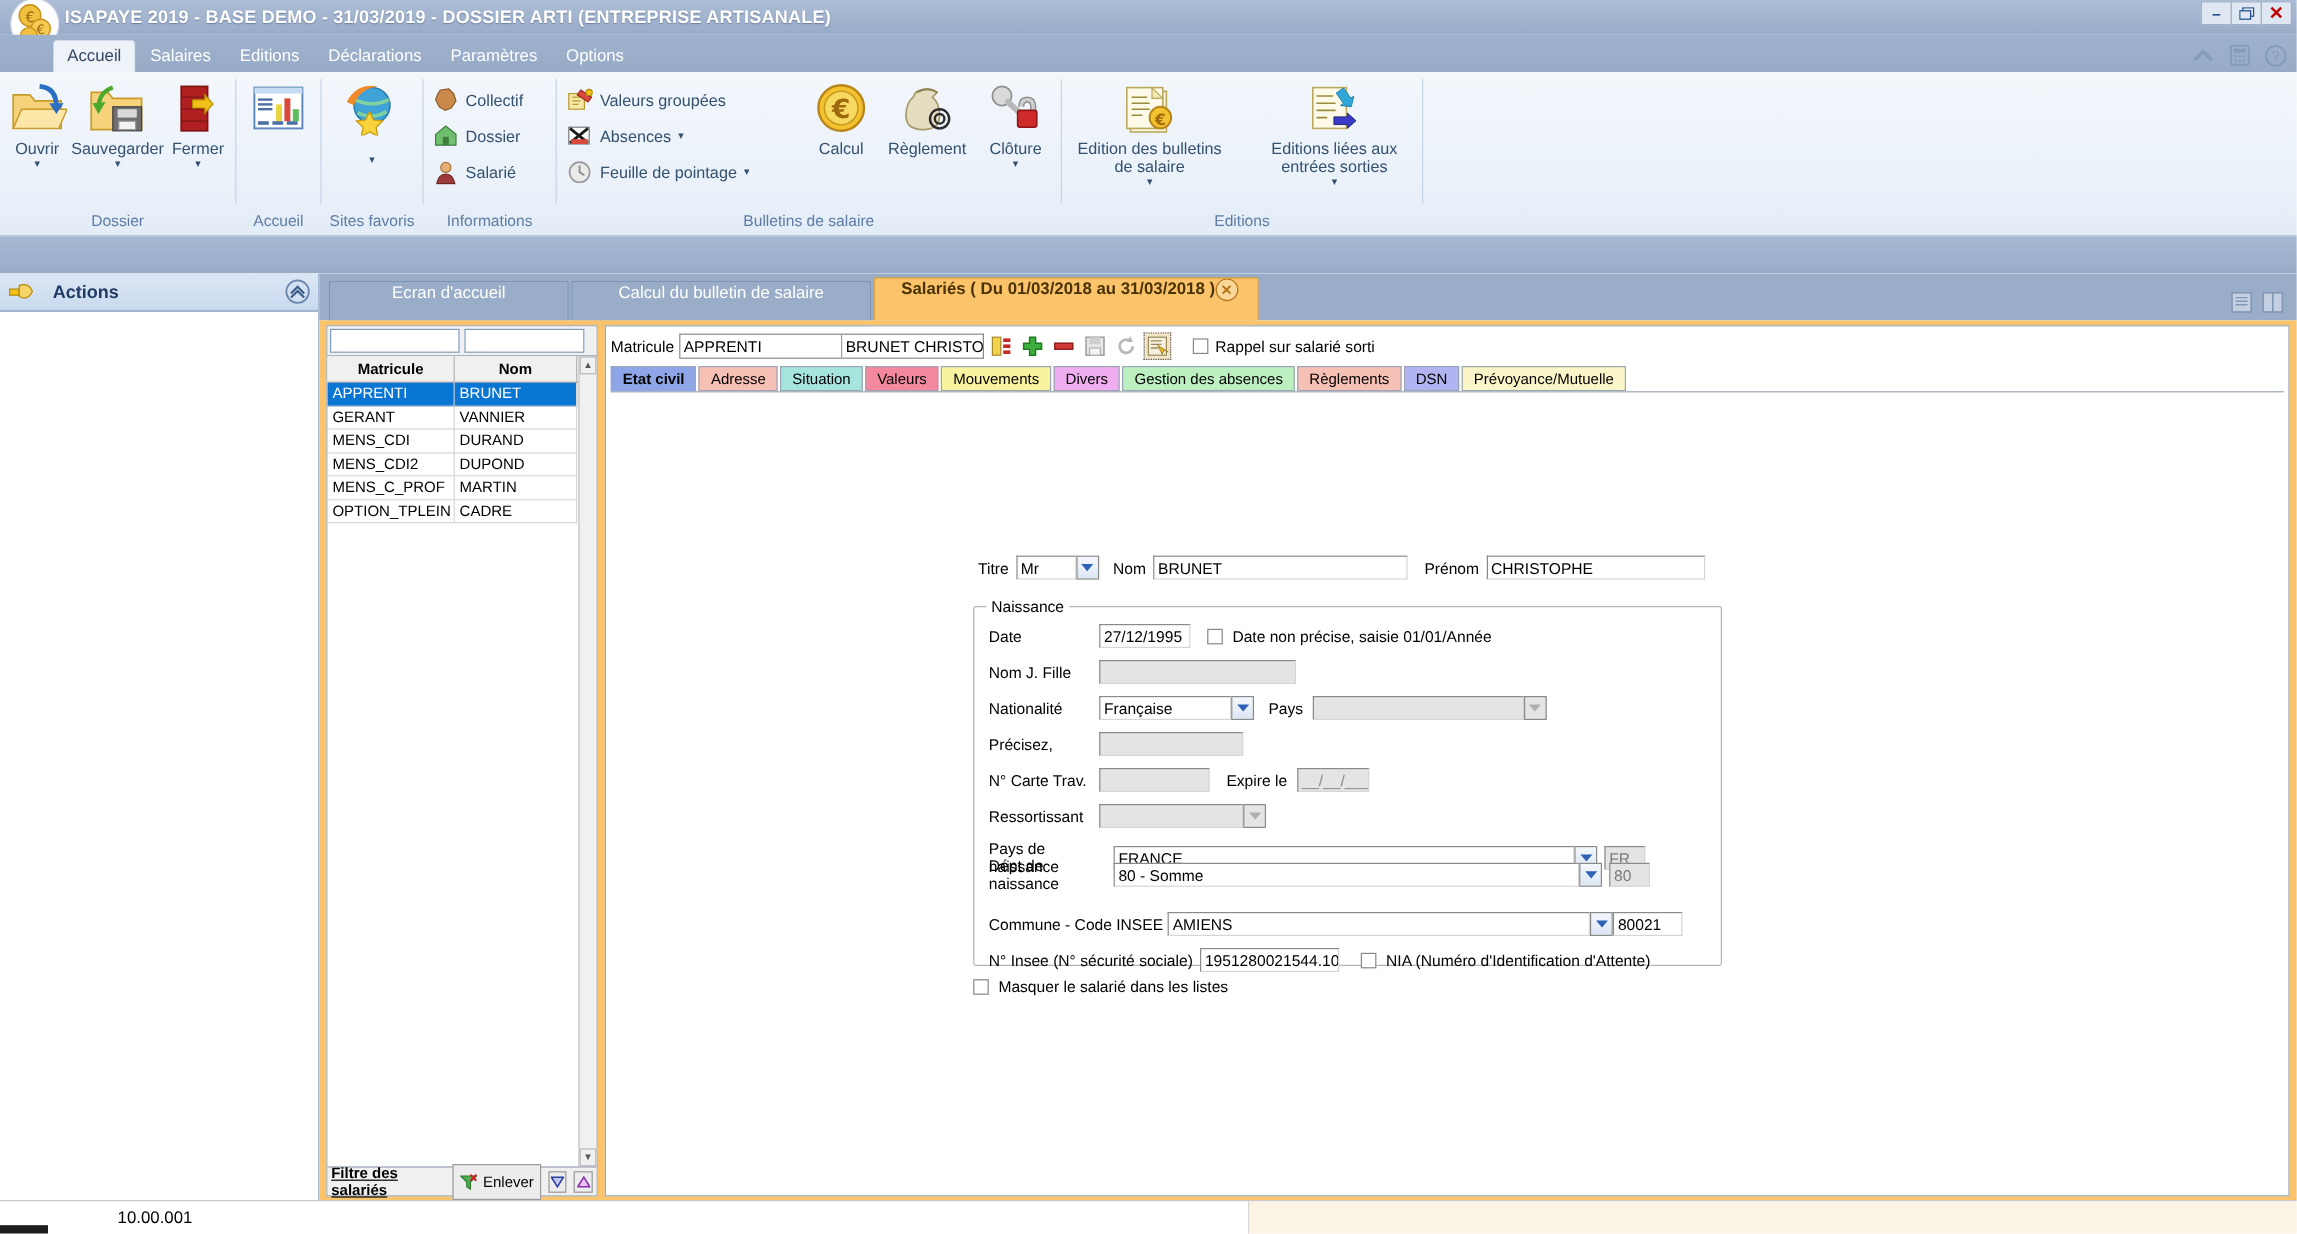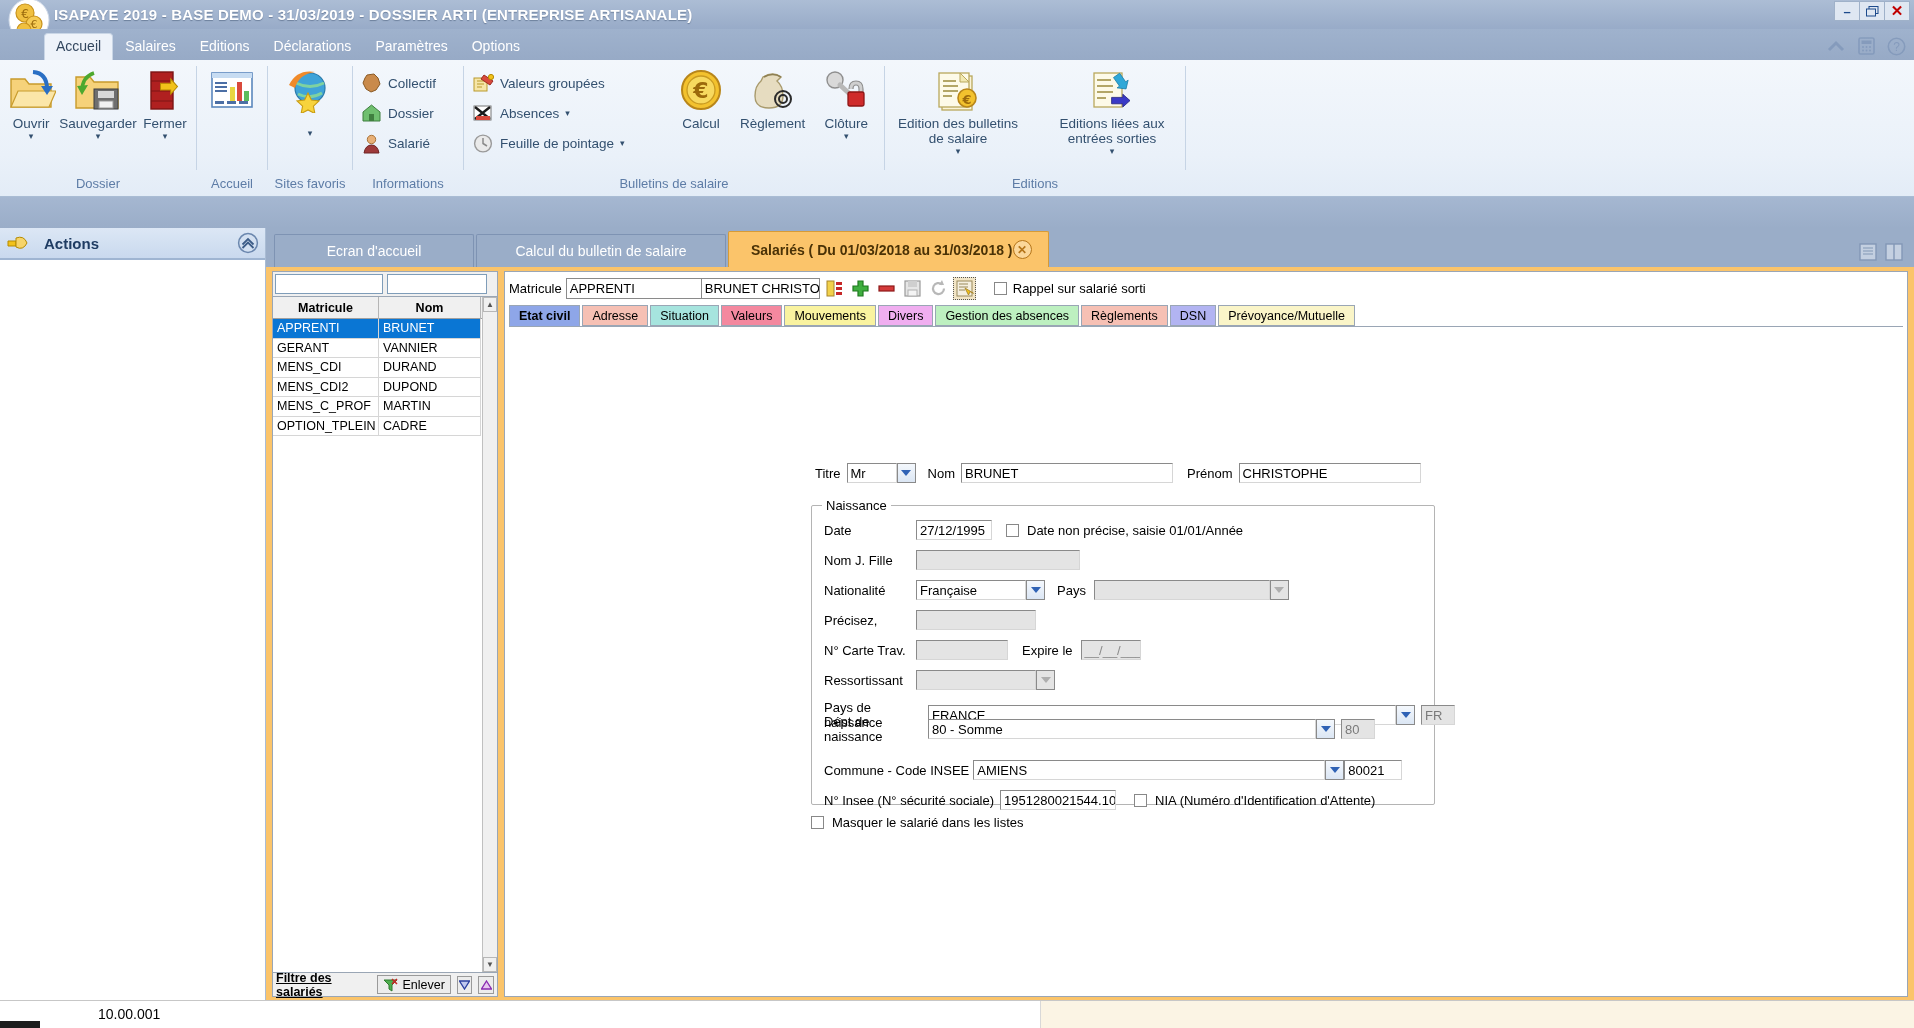--- a/index.html
+++ b/index.html
@@ -103,21 +103,21 @@
   .actionsrow .txt{ font-weight:bold; color:#1f3c63; font-size:15px; margin-left:14px; flex:1;}
 
   
   .mainarea{ position:absolute; left:266px; top:228px; width:1648px; height:772px; background:#ffffff;}
   .tabstrip{
     position:absolute; left:0; top:0; width:1648px; height:39px;
     background:#9aadc8; display:flex; align-items:flex-end; padding-left:8px;
   }
   .wtab{
     height:33px; min-width:200px; padding:0 22px; margin-right:2px;
-    display:flex; align-items:center; justify-content:center;
+    display:flex; align-items:flex-start; justify-content:center;
     background:#9aadc8; border:1px solid #7e93b3; border-bottom:none;
     color:#ffffff; font-size:14px; border-top-left-radius:2px; border-top-right-radius:2px;
   }
   .wtab.active{
     background:#fbc46a; border-color:#d79b36; color:#4a3206; font-weight:bold;
     height:36px; padding:0 16px 0 22px; gap:0;
   }
   .closebadge{
     width:19px;height:19px;border-radius:50%;border:1.5px solid #b5751a;color:#b5751a;
     display:flex;align-items:center;justify-content:center;font-size:12px;font-weight:bold;
@@ -157,21 +157,21 @@
   }
   .grow.sel div{ background:#0a76d4; color:#ffffff; }
   .vscroll{ width:15px; background:#f0f0f0; border-left:1px solid #c0c0c0; display:flex; flex-direction:column; justify-content:space-between;}
   .vsbtn{ height:15px; background:#f0f0f0; border:1px solid #b7b7b7; display:flex;align-items:center;justify-content:center;font-size:8px;color:#555;}
   .bottombar{
     height:24px; background:#f0f0f0; border-top:1px solid #9aa6b5;
     display:flex; align-items:center; padding:0 3px; gap:6px;
   }
   .flink{ font-size:12.5px; font-weight:bold; color:#000; text-decoration:underline; }
   .enlbtn{
-    display:flex;align-items:center;gap:4px;height:19px;padding:0 5px;
+    display:flex;align-items:center;gap:4px;height:30px;padding:0 5px;
     background:#ececec;border:1px solid #9a9a9a;font-size:12.5px;color:#000;
   }
   .arrbtn{ width:17px;height:18px;background:#ececec;border:1px solid #9a9a9a;display:flex;align-items:center;justify-content:center;}
 
   
   .detailpane{
     position:absolute; left:238px; top:4px; width:1404px; height:726px;
     background:#ffffff; border:1px solid #9aa6b5;
   }
   .matrow{ display:flex; align-items:center; height:28px; padding:4px 0 0 4px; gap:0;}
@@ -790,21 +790,21 @@
           <div class="frow" style="position:absolute;left:12px;top:164px;">
             <span class="flab" style="width:92px">Ressortissant</span>
             <span class="fin ro" style="width:120px"></span>
             <span class="ddbtn dis">
                 <span class="tri dis"></span>
               </span>
           </div>
 
           <div class="frow" style="position:absolute;left:12px;top:194px;">
             <span class="flab" style="width:100px">Pays de naissance</span>
-            <span class="fin" style="width:468px;margin-left:4px">FRANCE</span>
+            <span class="fin" style="width:384px;margin-left:4px">FRANCE</span>
             <span class="ddbtn">
                 <span class="tri"></span>
               </span>
             <span class="fin ro" style="width:34px;margin-left:6px">FR</span>
           </div>
 
           <div class="frow" style="position:absolute;left:12px;top:208px;">
             <span class="flab" style="width:100px">Dépt de naissance</span>
             <span class="fin" style="width:388px;margin-left:4px">80 - Somme</span>
             <span class="ddbtn">

